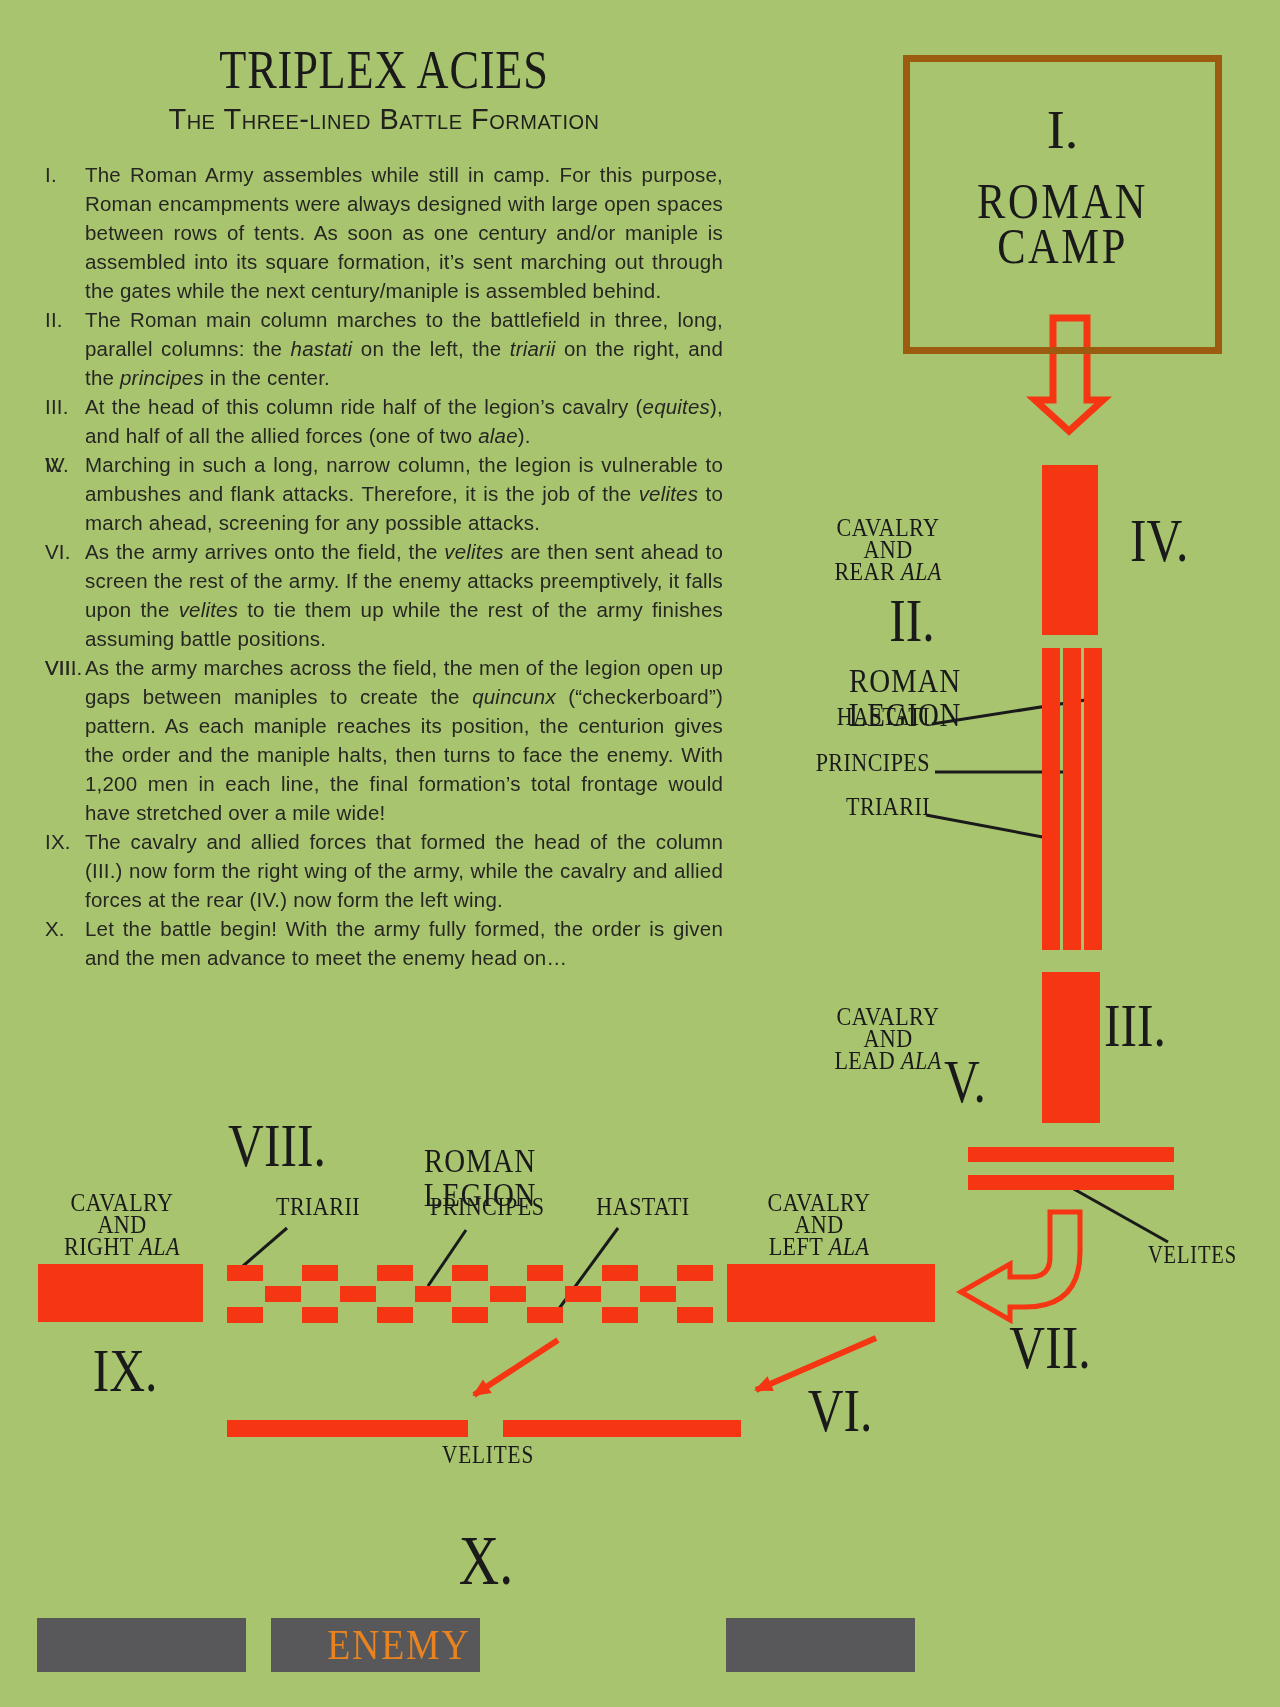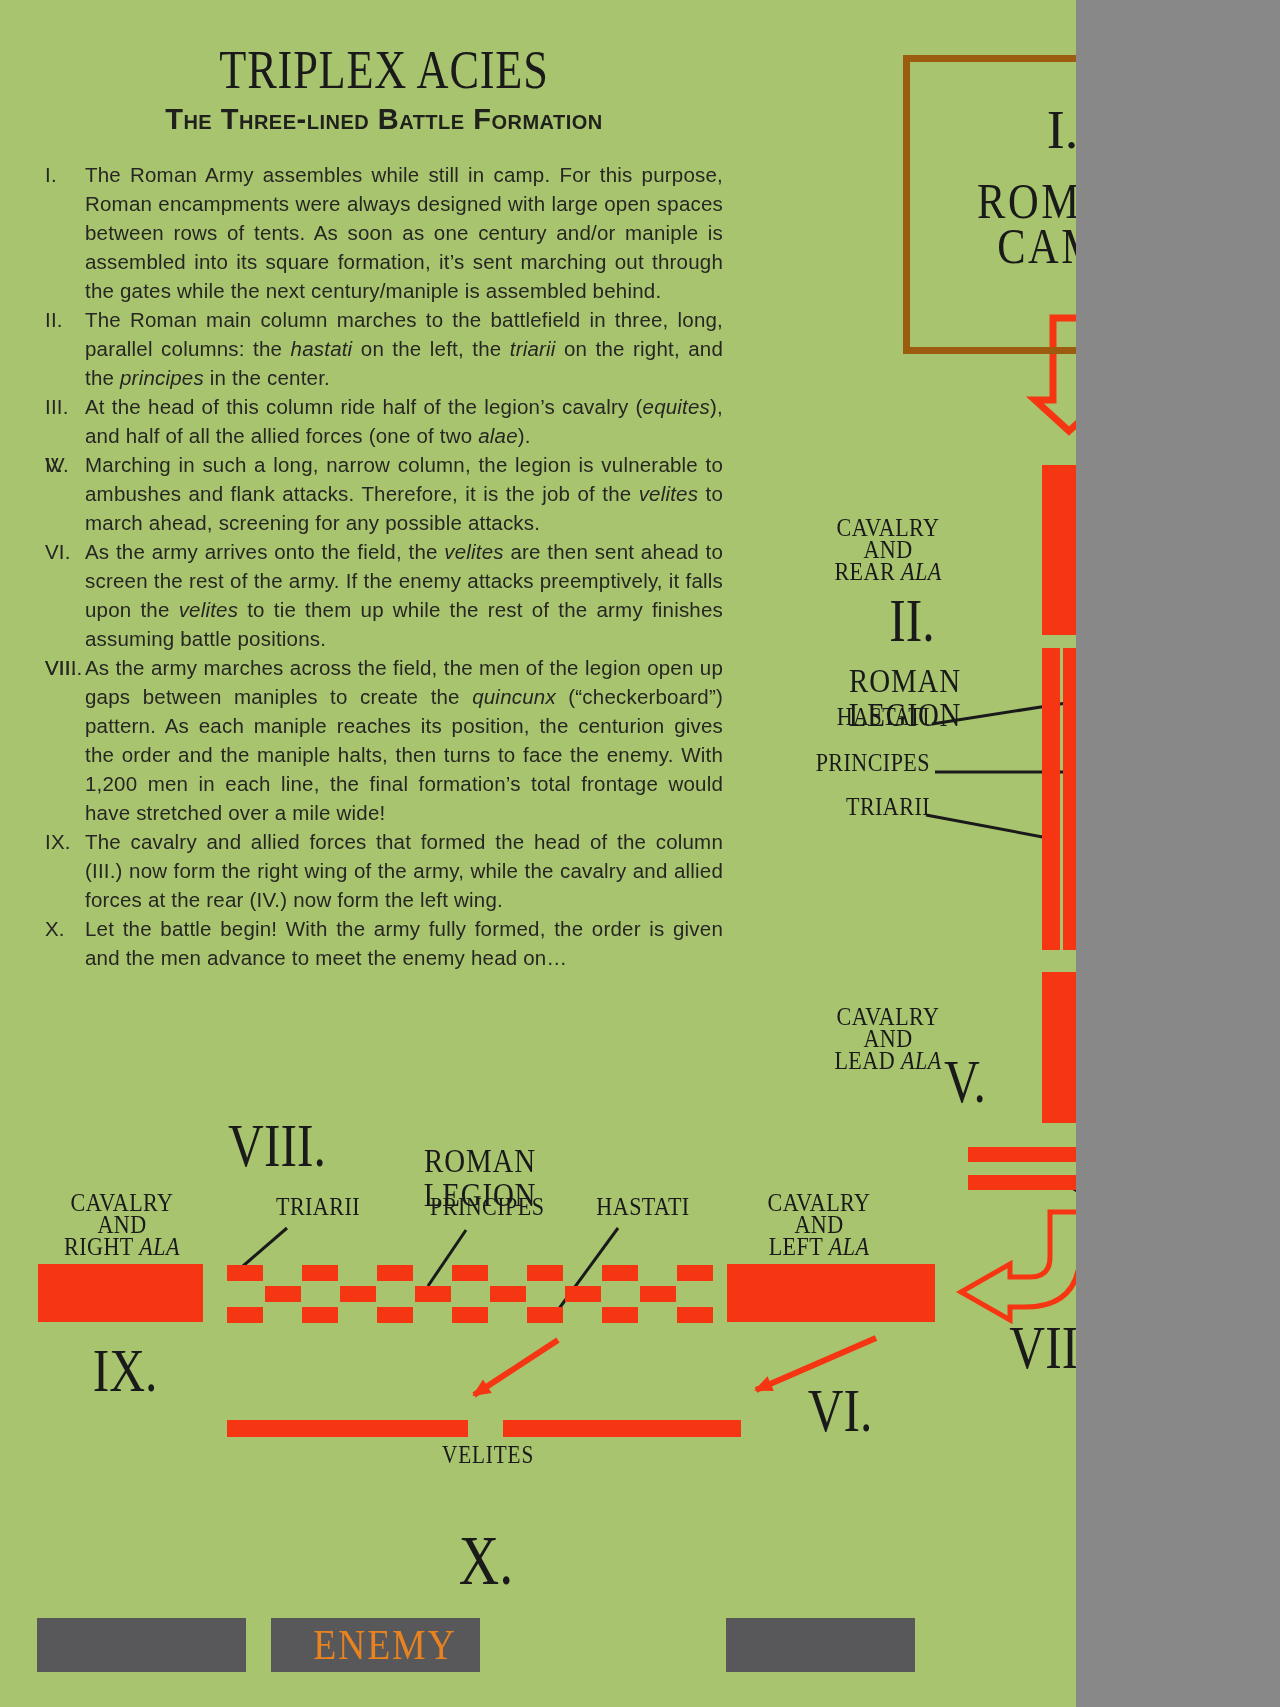--- a/index.html
+++ b/index.html
@@ -1,45 +1,45 @@
 <!DOCTYPE html>
 <html style="--bg: #a9c46f; --red: #f63512; --brown: #9c5c10; --ink: #1a1a1a; --body: #262622; --gray: #58585a; --orange: #e8831f;"><head>
 <meta charset="utf-8">
 <style>
   :root{
     --bg:#a9c46f; --red:#f63512; --brown:#9c5c10; --ink:#1a1a1a;
     --body:#262622; --gray:#58585a; --orange:#e8831f;
   }
   html,body{margin:0;padding:0;background:#888;}
-  #canvas{position:relative;width:1076px;height:1707px;background:var(--bg);
+  #canvas{position:relative;width:1280px;height:1707px;background:var(--bg);
           overflow:hidden;font-family:"Liberation Sans",sans-serif;}
   .abs{position:absolute;}
   .trajan{font-family:"Liberation Serif",serif;color:var(--ink);line-height:1;}
   .cx{text-align:center;}
   .condense{transform:scaleX(0.85);transform-origin:center;}
   .condense-l{transform:scaleX(0.82);transform-origin:0 50%;}
   .condense-r{transform:scaleX(0.85);transform-origin:100% 50%;}
 
   
   #title{left:45px;top:43px;width:678px;font-size:54px;letter-spacing:1px;
          transform:scaleX(0.82);transform-origin:center;}
-  #subtitle{left:45px;top:103px;width:678px;font-size:29px;font-weight:700;
+  #subtitle{left:45px;top:103px;width:678px;font-size:29px;font-weight:400;
             font-variant:small-caps;color:#20201c;letter-spacing:0.5px;}
 
   
   #list{left:45px;top:160px;width:678px;color:var(--body);
         font-size:20.5px;line-height:29px;letter-spacing:0.2px;}
   .item{position:relative;padding-left:40px;text-align:justify;}
   .inum{position:absolute;left:0;top:0;}
   .itext i{font-style:italic;}
 
   
   .redblock{position:absolute;background:var(--red);}
   .grayblock{position:absolute;background:var(--gray);display:flex;
-             align-items:center;justify-content:flex-start;}
+             align-items:center;justify-content:flex-end;}
   .enemy-text{font-family:"Liberation Serif",serif;color:var(--orange);
               font-size:42px;letter-spacing:2px;transform:scaleX(0.9);}
 
   
   #camp-box{left:903px;top:55px;width:305px;height:285px;border:7px solid var(--brown);}
   .camp-num{left:903px;top:103px;width:319px;font-size:54px;}
   .camp-line1{left:903px;top:176px;width:319px;font-size:50px;letter-spacing:3px;}
   .camp-line2{left:903px;top:221px;width:319px;font-size:50px;letter-spacing:3px;}
 
   .big-num{font-size:62px;transform:scaleX(0.8);}

